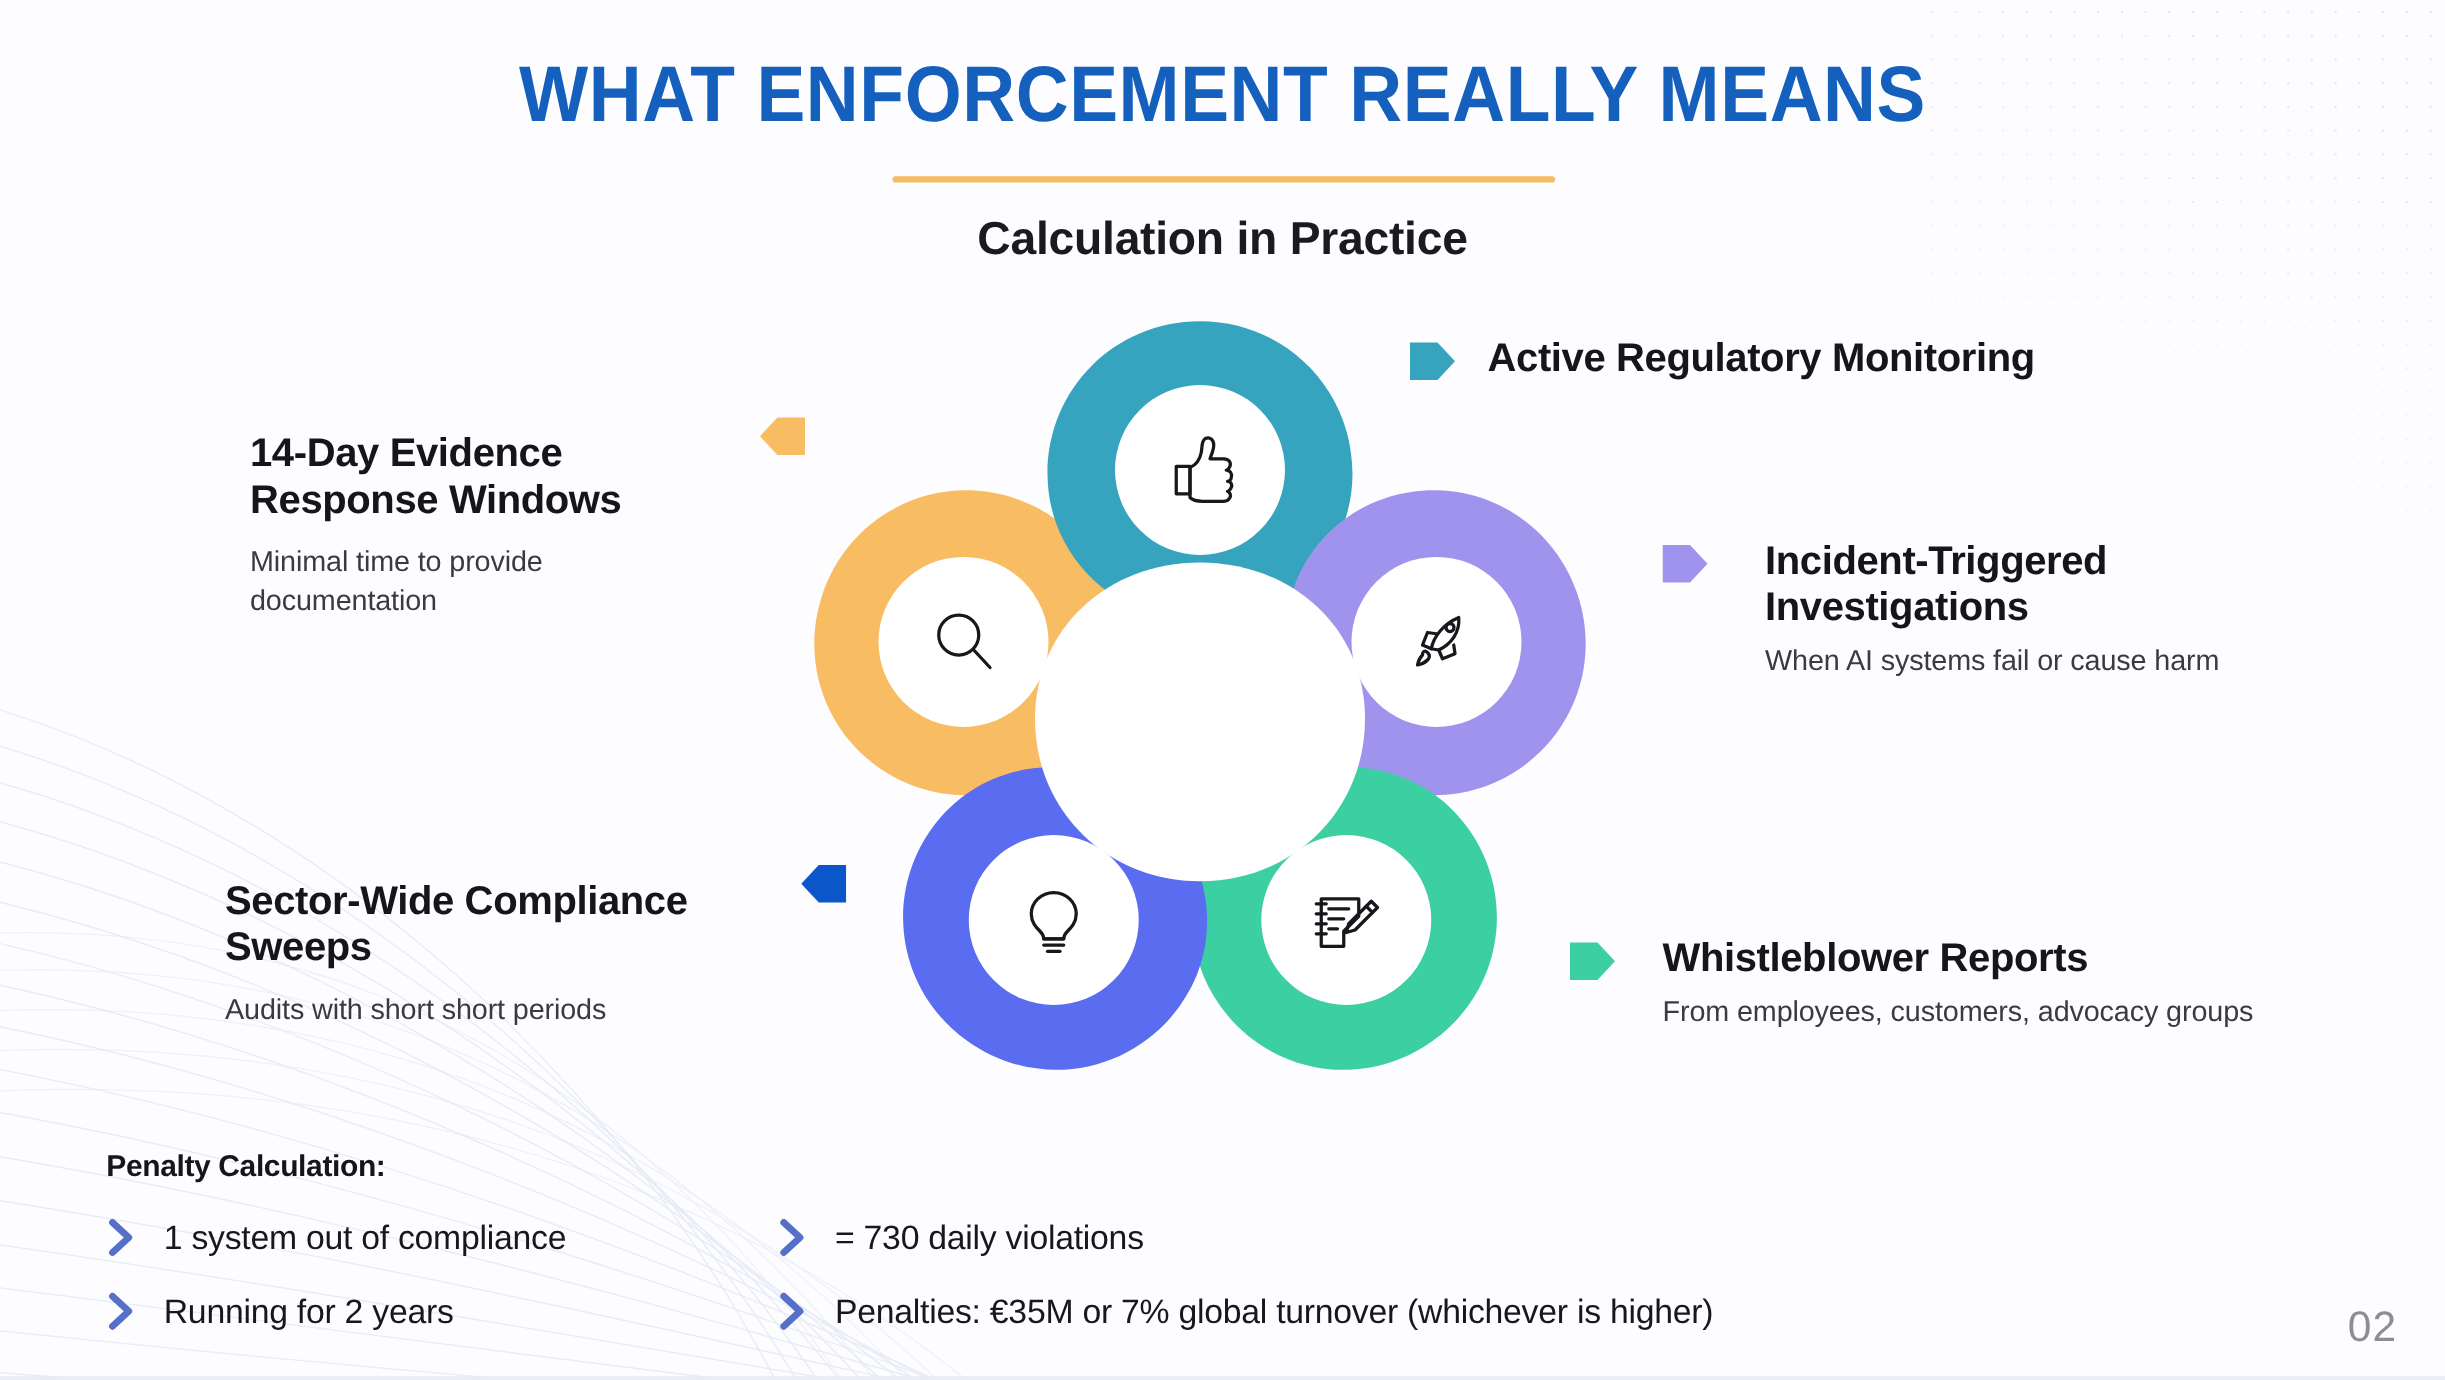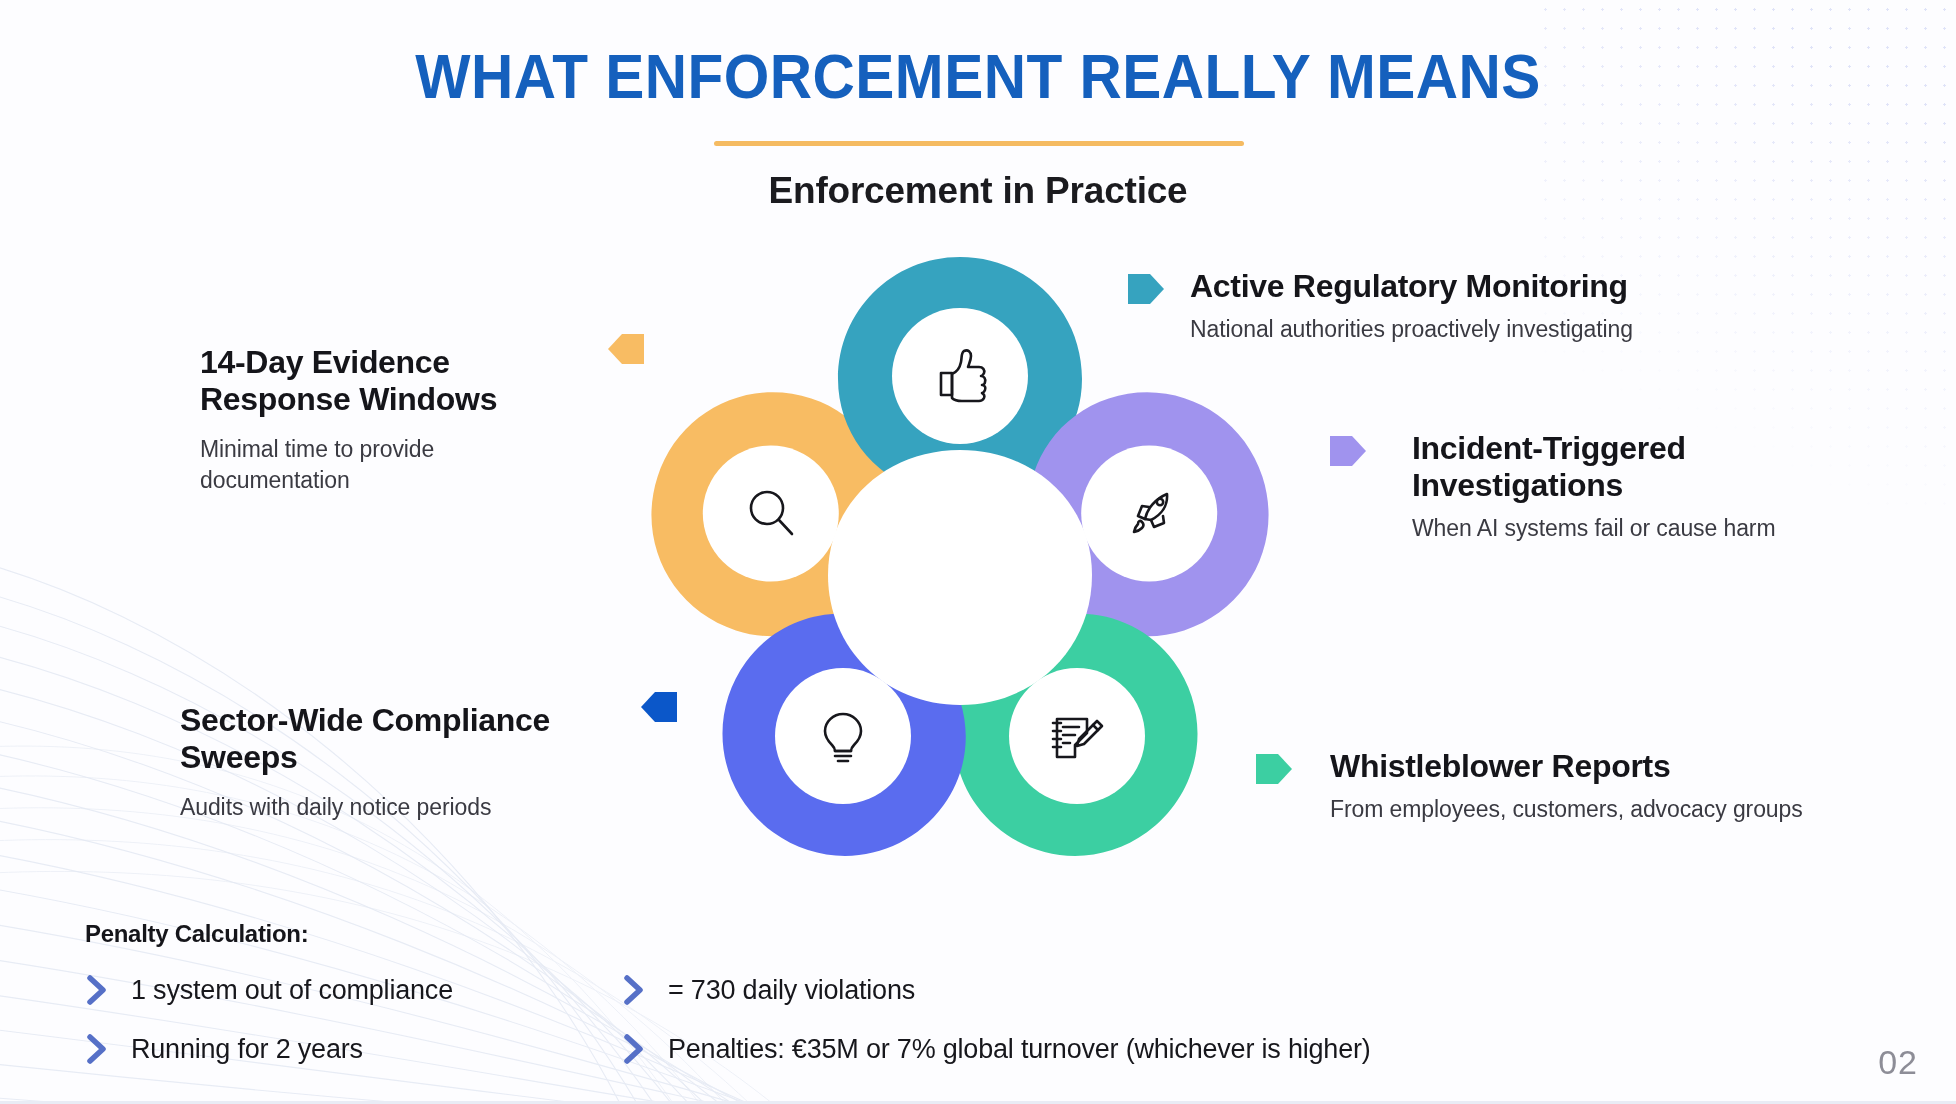--- a/index.html
+++ b/index.html
@@ -165,21 +165,21 @@
       <path d="M-40,392 C220,362 560,402 820,720"></path>
       <path d="M-40,424 C230,394 580,434 850,720"></path>
       <path d="M-40,456 C240,426 600,466 880,720"></path>
     </g>
   </svg>
 
   <div class="bg-bottomline"></div>
 
   <div class="title">WHAT ENFORCEMENT REALLY MEANS</div>
   <div class="title-rule"></div>
-  <div class="subtitle">Enforcement in Practice</div>
+  <div class="subtitle">Calculation in Practice</div>
 
   <svg class="diagram" viewBox="0 0 660 640">
     <defs>
 
       <g id="petal">
         <path d="
           M 330 12
           C 398 12 452 66 452 134
           C 452 186 418 230 371 245
           C 352 251 338 262 330 277
@@ -262,21 +262,20 @@
         <path d="M8 7 L21 21"></path>
       </g>
     </g>
   </svg>
 
   <div class="label right" id="lbl-monitoring">
     <svg class="marker" viewBox="0 0 38 34">
       <path d="M0 2 h22 l14 15 l-14 15 h-22 z" fill="#36a3bf"></path>
     </svg>
     <div class="ttl">Active Regulatory Monitoring</div>
-    <div class="desc">National authorities proactively investigating</div>
   </div>
 
   <div class="label right" id="lbl-incident">
     <svg class="marker" viewBox="0 0 38 34">
       <path d="M0 2 h22 l14 15 l-14 15 h-22 z" fill="#a093ee"></path>
     </svg>
     <div class="ttl">Incident-Triggered Investigations</div>
     <div class="desc">When AI systems fail or cause harm</div>
   </div>
 
@@ -294,21 +293,21 @@
     </svg>
     <div class="ttl">14-Day Evidence Response Windows</div>
     <div class="desc">Minimal time to provide documentation</div>
   </div>
 
   <div class="label left" id="lbl-sector">
     <svg class="marker" viewBox="0 0 38 34">
       <path d="M38 2 h-22 l-14 15 l14 15 h22 z" fill="#0b57c9"></path>
     </svg>
     <div class="ttl">Sector-Wide Compliance Sweeps</div>
-    <div class="desc">Audits with daily notice periods</div>
+    <div class="desc">Audits with short short periods</div>
   </div>
 
   <div class="penalty-title">Penalty Calculation:</div>
 
   <div class="penalty-col" id="pen-col-left">
     <div class="pen-row">
       <svg class="chev" viewBox="0 0 26 30">
         <path d="M5 3 L18 15 L5 27" fill="none" stroke="#5670c7" stroke-width="5.5" stroke-linecap="round" stroke-linejoin="round"></path>
       </svg>
       <span class="ptext">1 system out of compliance</span>

